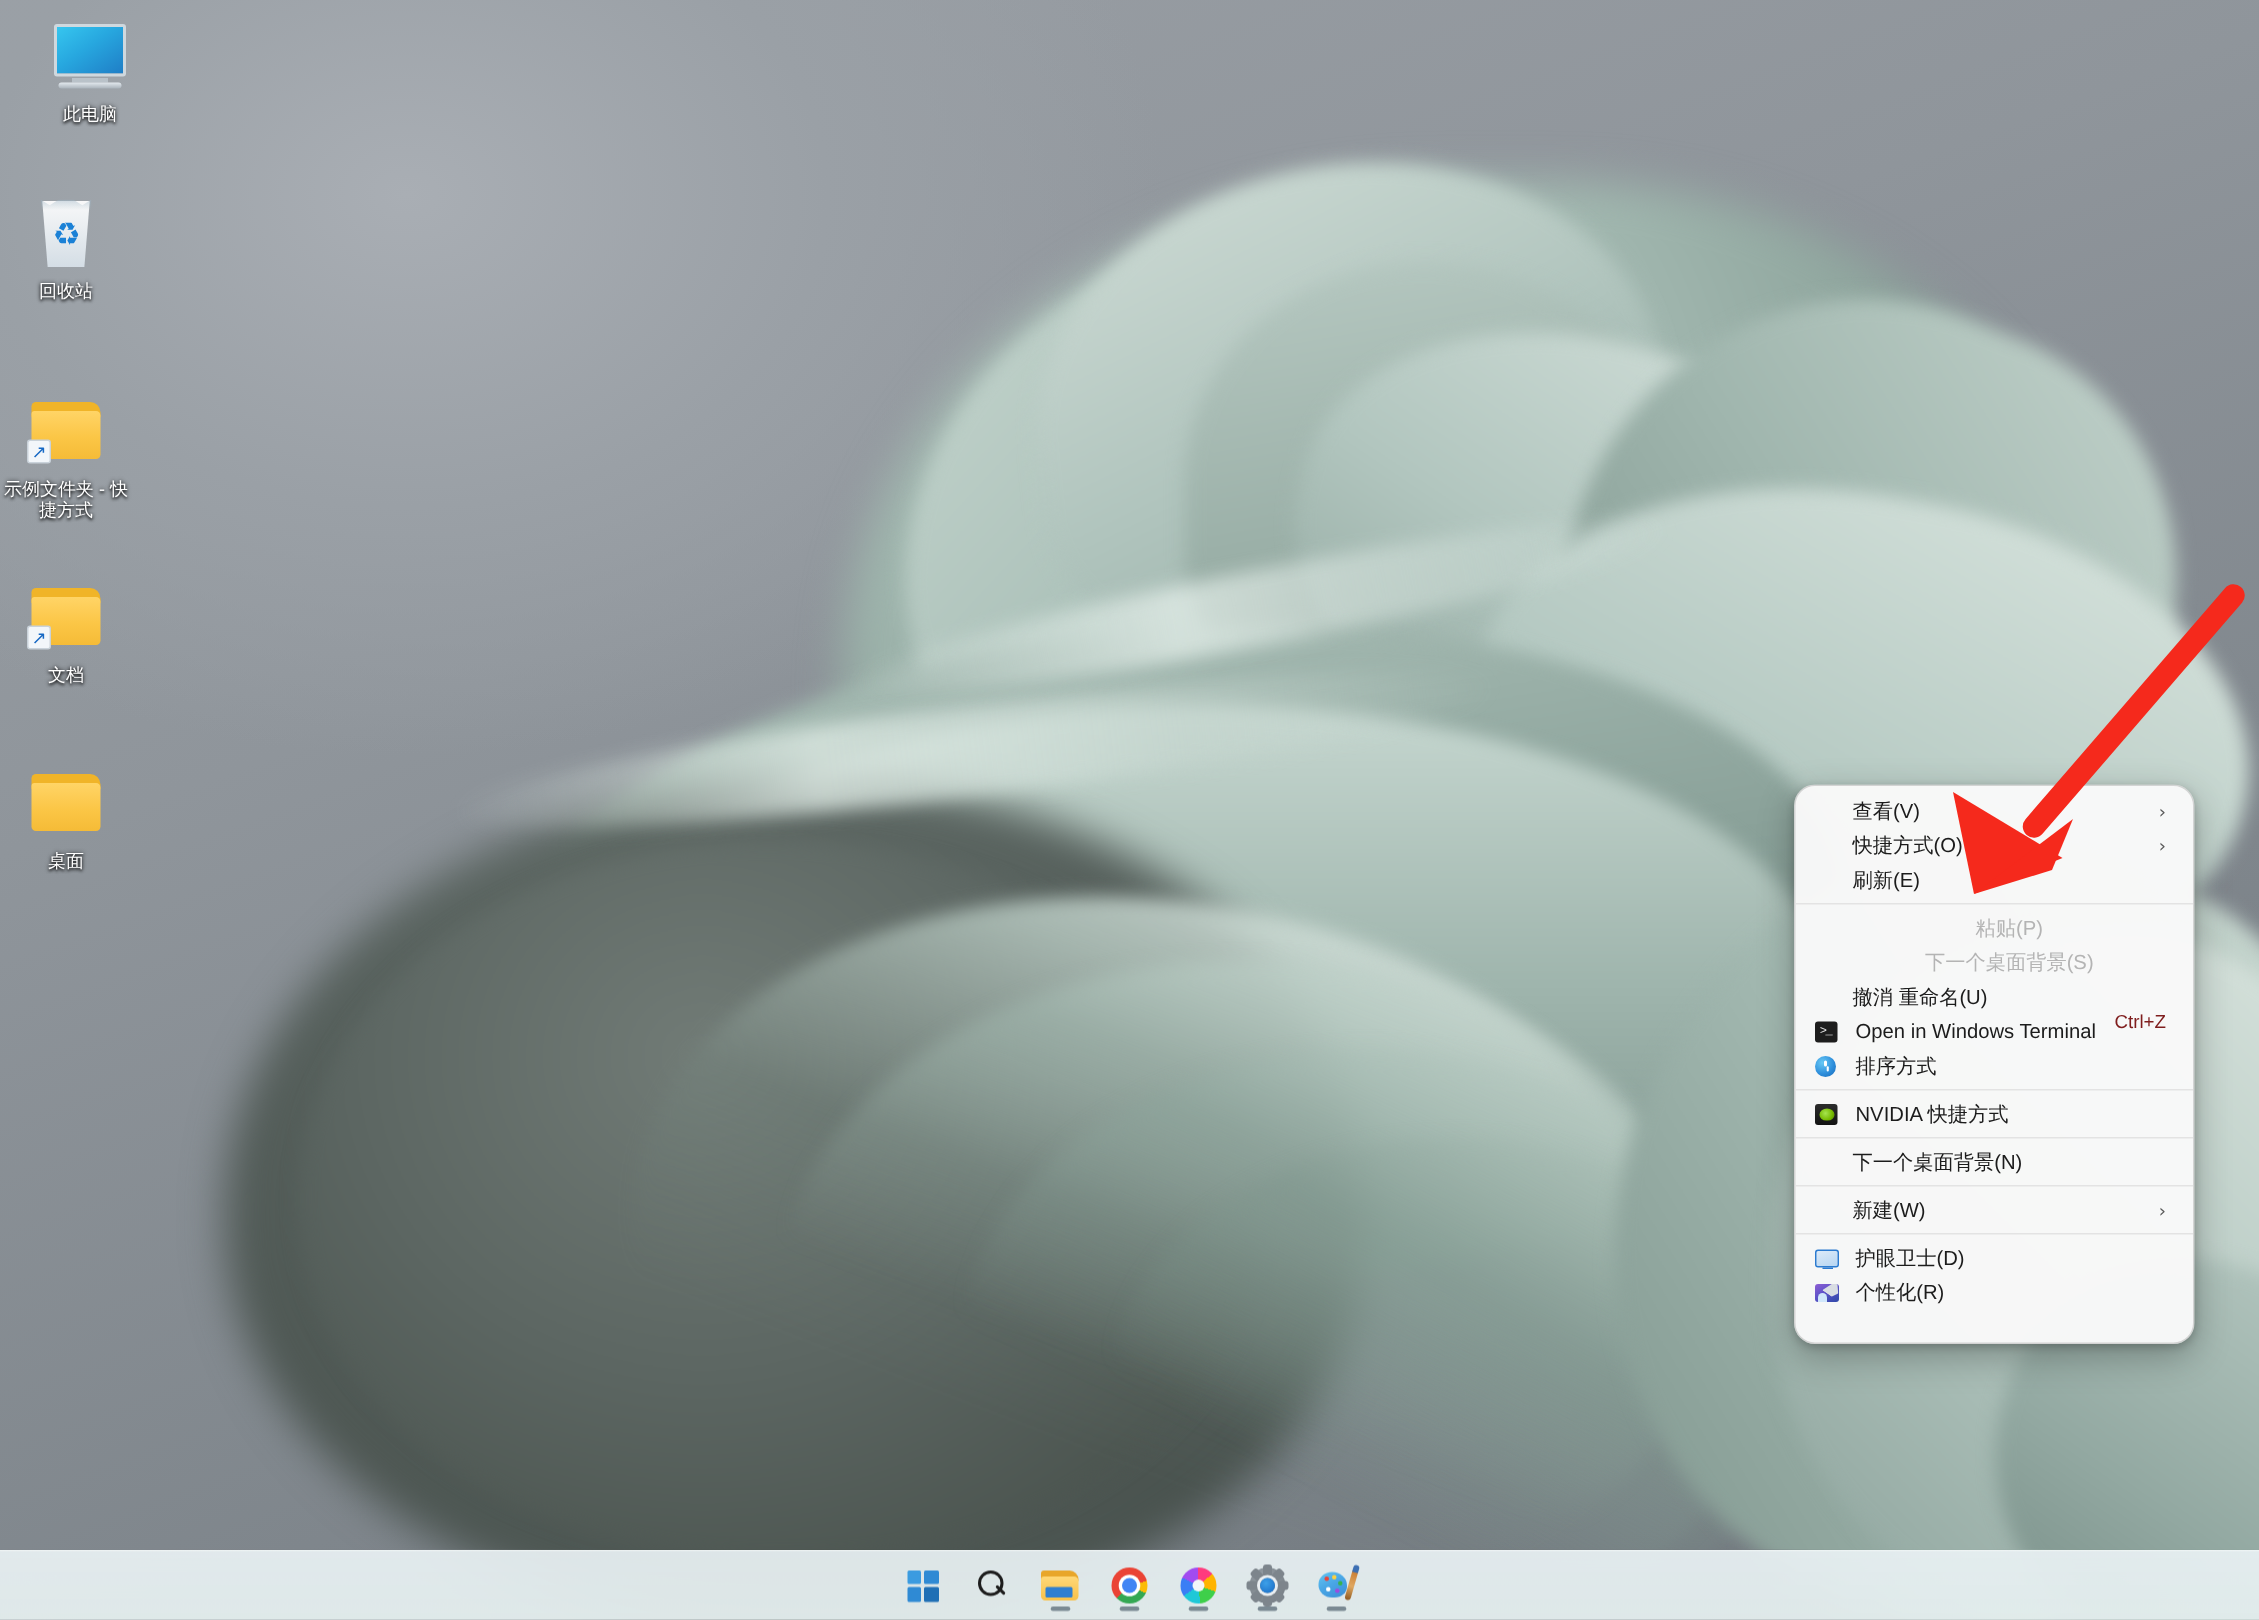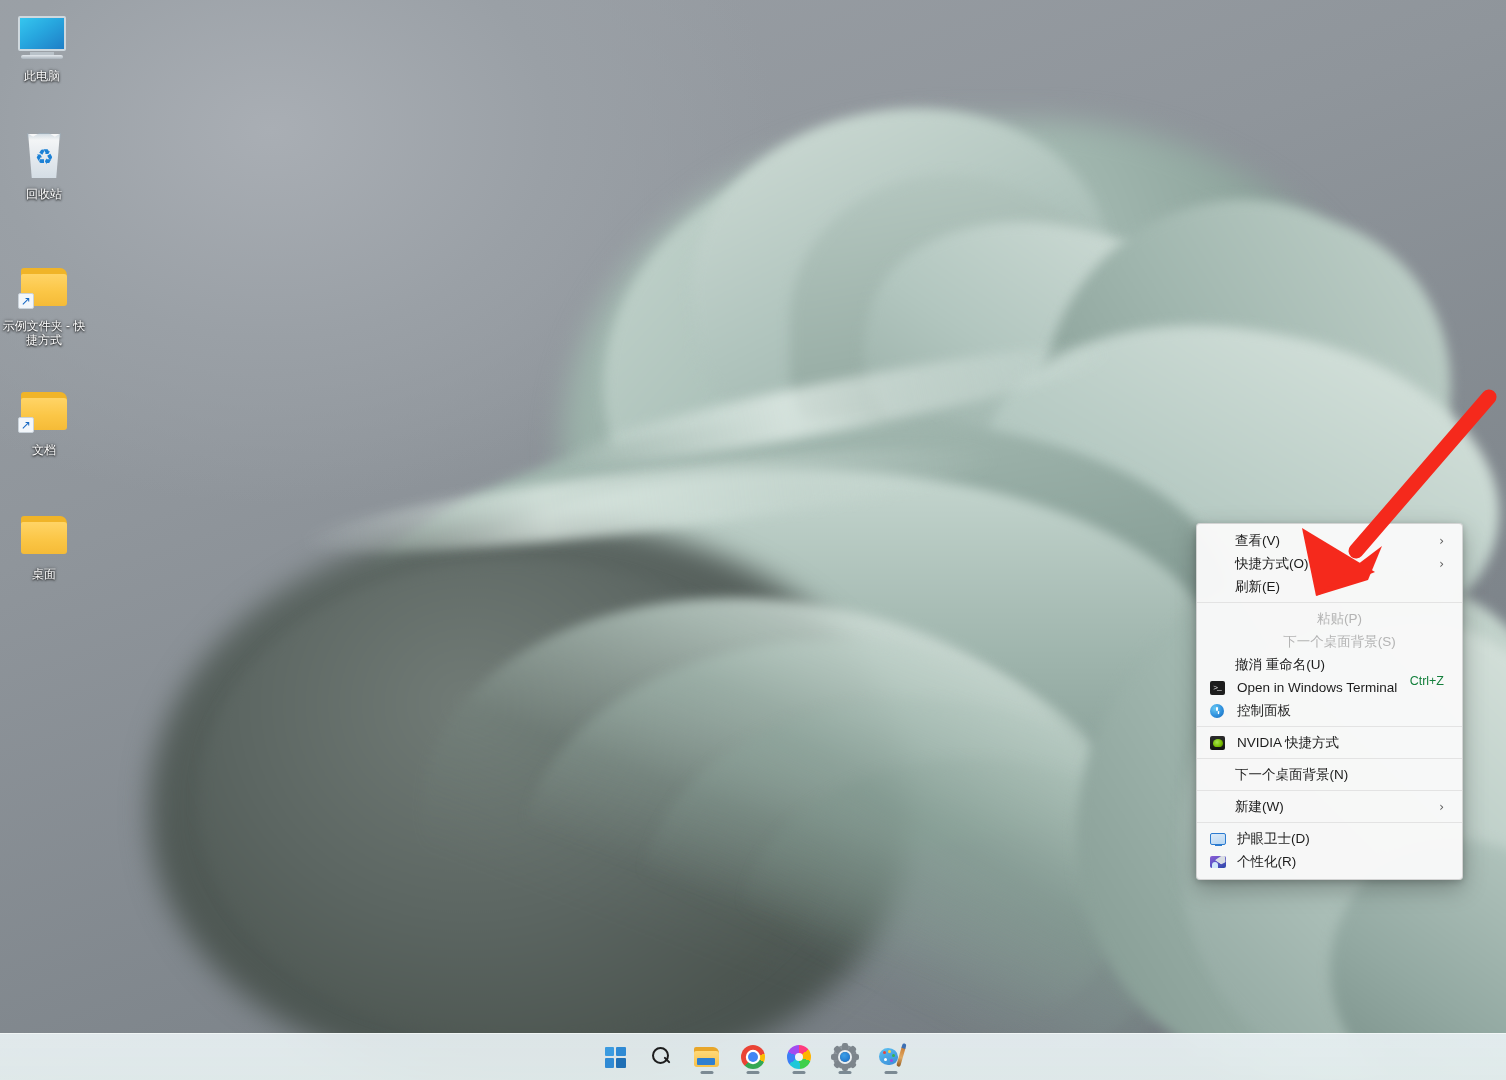--- a/index.html
+++ b/index.html
@@ -115,44 +115,44 @@
     font-size: 12px; line-height: 14px; text-align: center;
   }
 
   
   #ctxmenu {
     position: absolute;
     left: 1196px; top: 523px;
     width: 267px;
     background: rgba(249,249,249,0.97);
     border: 1px solid rgba(180,180,180,0.55);
-    border-radius: 4px;
+    border-radius: 14px;
     box-shadow: 0 8px 24px rgba(0,0,0,.28), 0 2px 6px rgba(0,0,0,.18);
-    padding: 5px 0 6px;
+    padding: 5px 0 22px;
     font-size: 13.5px;
     color: #1c1c1c;
     user-select: none;
   }
   .mi {
     position: relative;
     display: flex;
     align-items: center;
     height: 23px;
     padding: 0 14px 0 0;
     margin: 0 4px;
     border-radius: 4px;
     white-space: nowrap;
   }
   .mi .ico {
     width: 22px; min-width: 22px; height: 16px;
     margin-left: 8px; margin-right: 2px;
     position: relative;
   }
   .mi .txt { flex: 1 1 auto; padding-left: 4px; }
-  .mi .accel { color: #15803d; font-size: 12.5px; padding-left: 12px; margin-top: 33px; }
+  .mi .accel { color: #7f1d1d; font-size: 12.5px; padding-left: 12px; margin-top: 33px; }
   .mi .chev {
     color: #5b5b5b; font-size: 12px; line-height: 12px;
     font-family: "DejaVu Sans", sans-serif;
   }
   .mi.noico .txt { padding-left: 34px; }
   .mi.disabled { color: #b0b0b0; }
   .mi.disabled .txt { color: #b4b4b4; text-align: center; }
   .sep {
     height: 1px; background: #e3e3e3;
     margin: 4px 0;
@@ -410,21 +410,21 @@
     <div class="petal blurp" style="left:300px; top:470px; width:700px; height:60px;
         background:linear-gradient(90deg, rgba(215,228,222,0) 0%, rgba(224,236,230,.75) 35%, rgba(200,216,209,.5) 70%, rgba(180,198,190,0) 100%);
         border-radius:50%; transform:rotate(-7deg);"></div>
 
     <div class="petal blurp" style="left:560px; top:380px; width:560px; height:50px;
         background:linear-gradient(90deg, rgba(215,228,222,0) 0%, rgba(232,242,237,.7) 40%, rgba(190,208,200,0) 100%);
         border-radius:50%; transform:rotate(-11deg);"></div>
 
   </div>
 
-  <div class="desk-icon" style="left:0; top:14px;">
+  <div class="desk-icon" style="left:18px; top:14px;">
     <div class="glyph">
       <div class="mon-screen"></div>
         <div class="mon-stand"></div>
         <div class="mon-base"></div>
     </div>
     <div class="lbl">此电脑</div>
   </div>
 
   <div class="desk-icon" style="left:2px; top:132px;">
     <div class="glyph">
@@ -496,21 +496,21 @@
       <span class="ico">
           <i class="ic-terminal">&gt;_</i>
         </span>
       <span class="txt">Open in Windows Terminal</span>
     </div>
 
     <div class="mi">
       <span class="ico">
           <i class="ic-eye"></i>
         </span>
-      <span class="txt">控制面板</span>
+      <span class="txt">排序方式</span>
     </div>
 
     <div class="sep"></div>
 
     <div class="mi">
       <span class="ico">
           <span class="ic-nvidia">
             <i></i>
           </span>
         </span>

